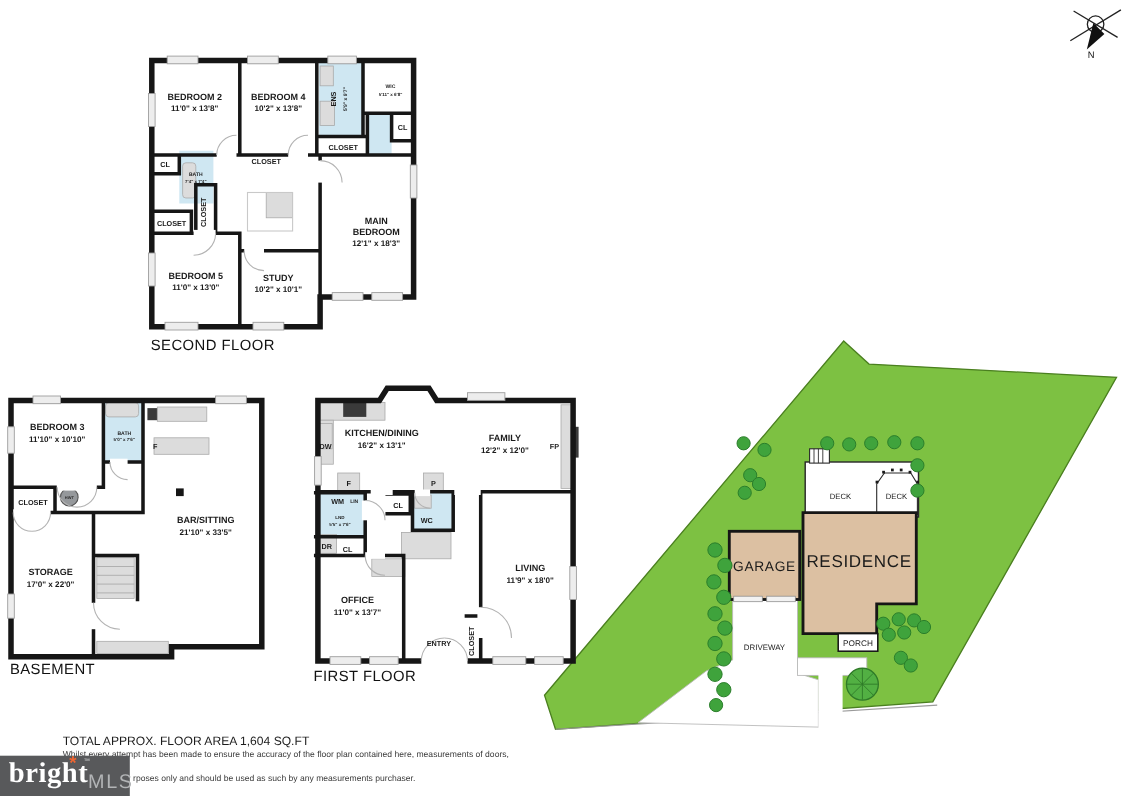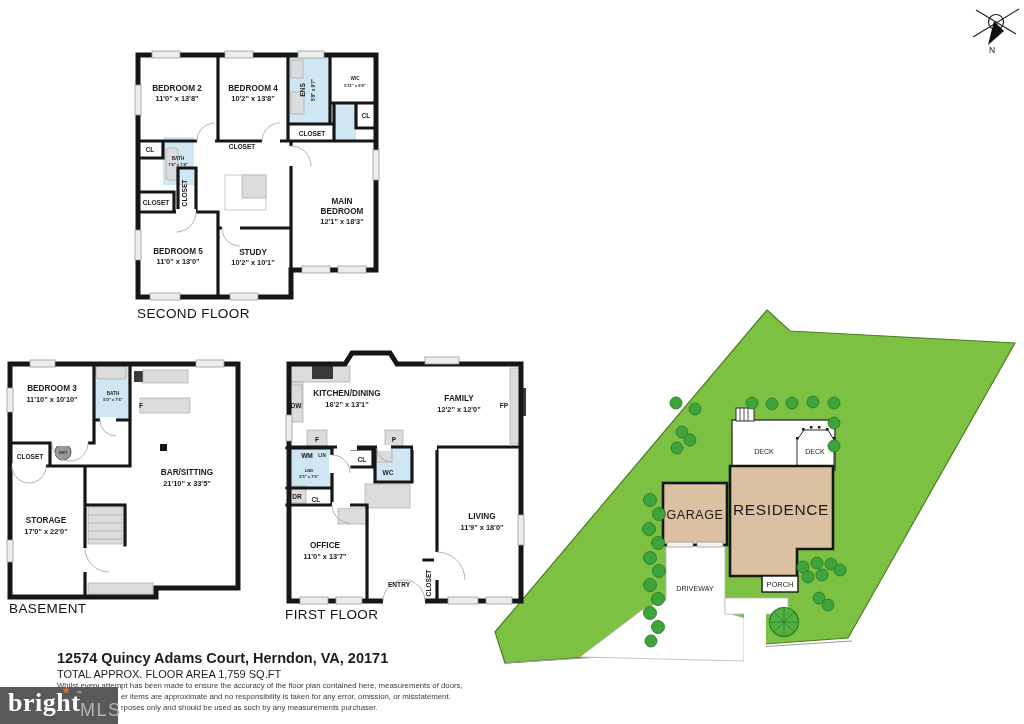--- a/index.html
+++ b/index.html
@@ -344,24 +344,22 @@
       <text class="rname" x="187" y="475">BAR/SITTING</text>
       <text class="rdims" x="187" y="486">21'10" x 33'5"</text>
       <text class="rname" x="46" y="523">STORAGE</text>
       <text class="rdims" x="46" y="534">17'0" x 22'0"</text>
       <text class="ftitle" x="9" y="613">BASEMENT</text>
     </g>
   </g>
 </svg>
 
   
-  <div class="footer-line" id="address">12574 Quincy Adams Court, Herndon, VA, 20171</div>
-  <div class="footer-line" id="area">TOTAL APPROX. FLOOR AREA 1,759 SQ.FT</div>
+  <div class="footer-line" id="area">TOTAL APPROX. FLOOR AREA 1,604 SQ.FT</div>
   <div class="footer-line disc" id="disc1">Whilst every attempt has been made to ensure the accuracy of the floor plan contained here, measurements of doors,</div>
-  <div class="footer-line disc" id="disc2">er items are approximate and no responsibility is taken for any error, omission, or misstatement.</div>
   <div class="footer-line disc" id="disc3">rposes only and should be used as such by any measurements purchaser.</div>
 
   
   <div id="logo">
     <span class="brand">bright</span>
     <span class="star">*</span>
     <span class="tm">™</span>
     <span class="mls">MLS</span>
   </div>
 

